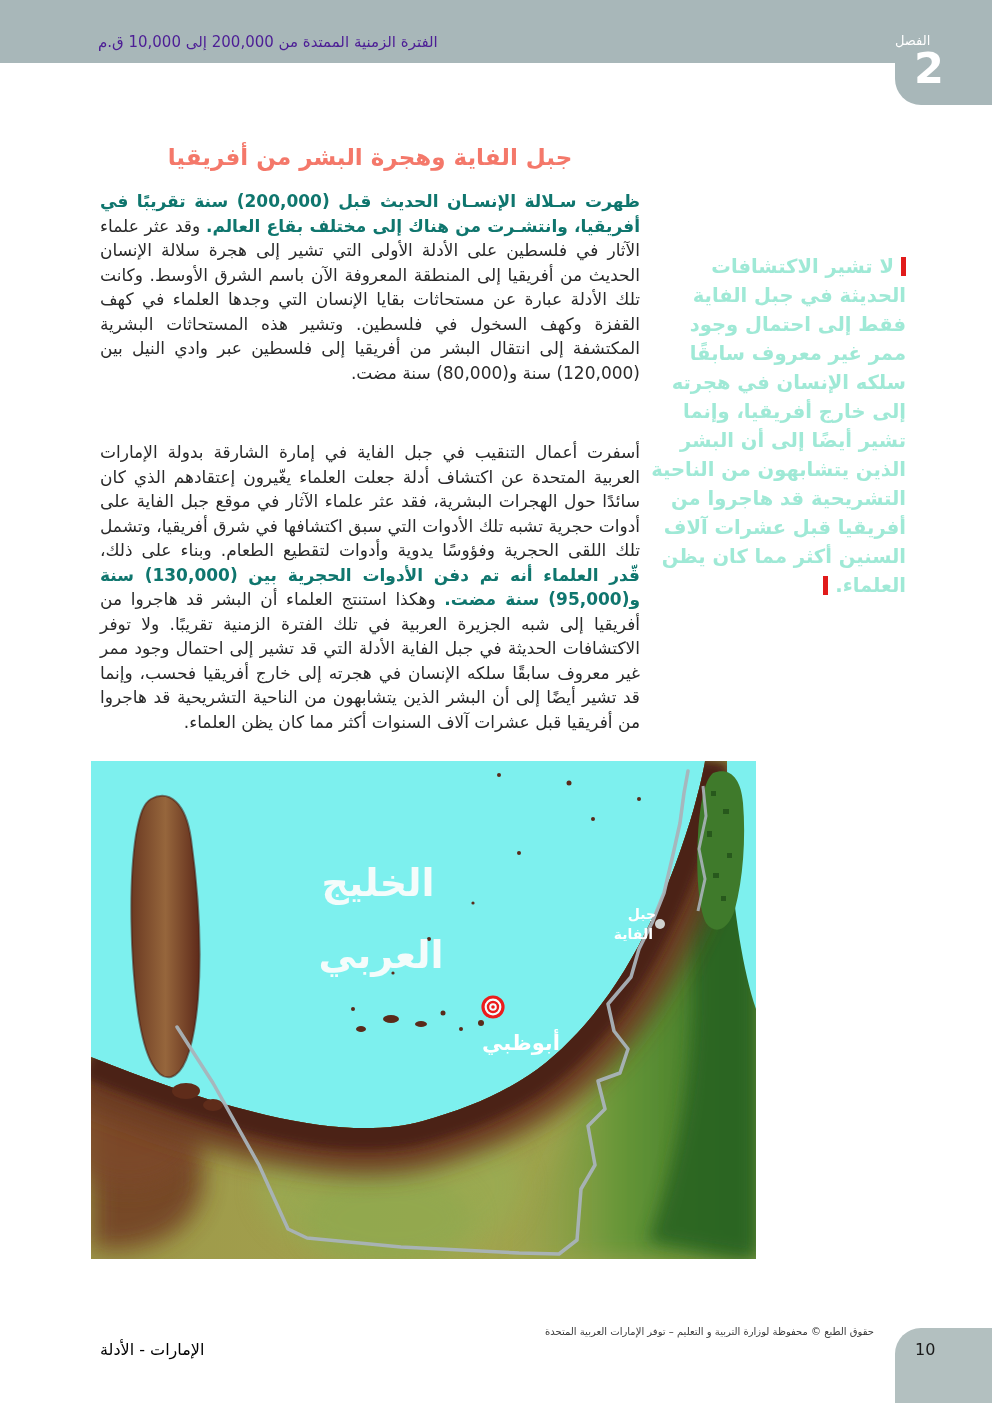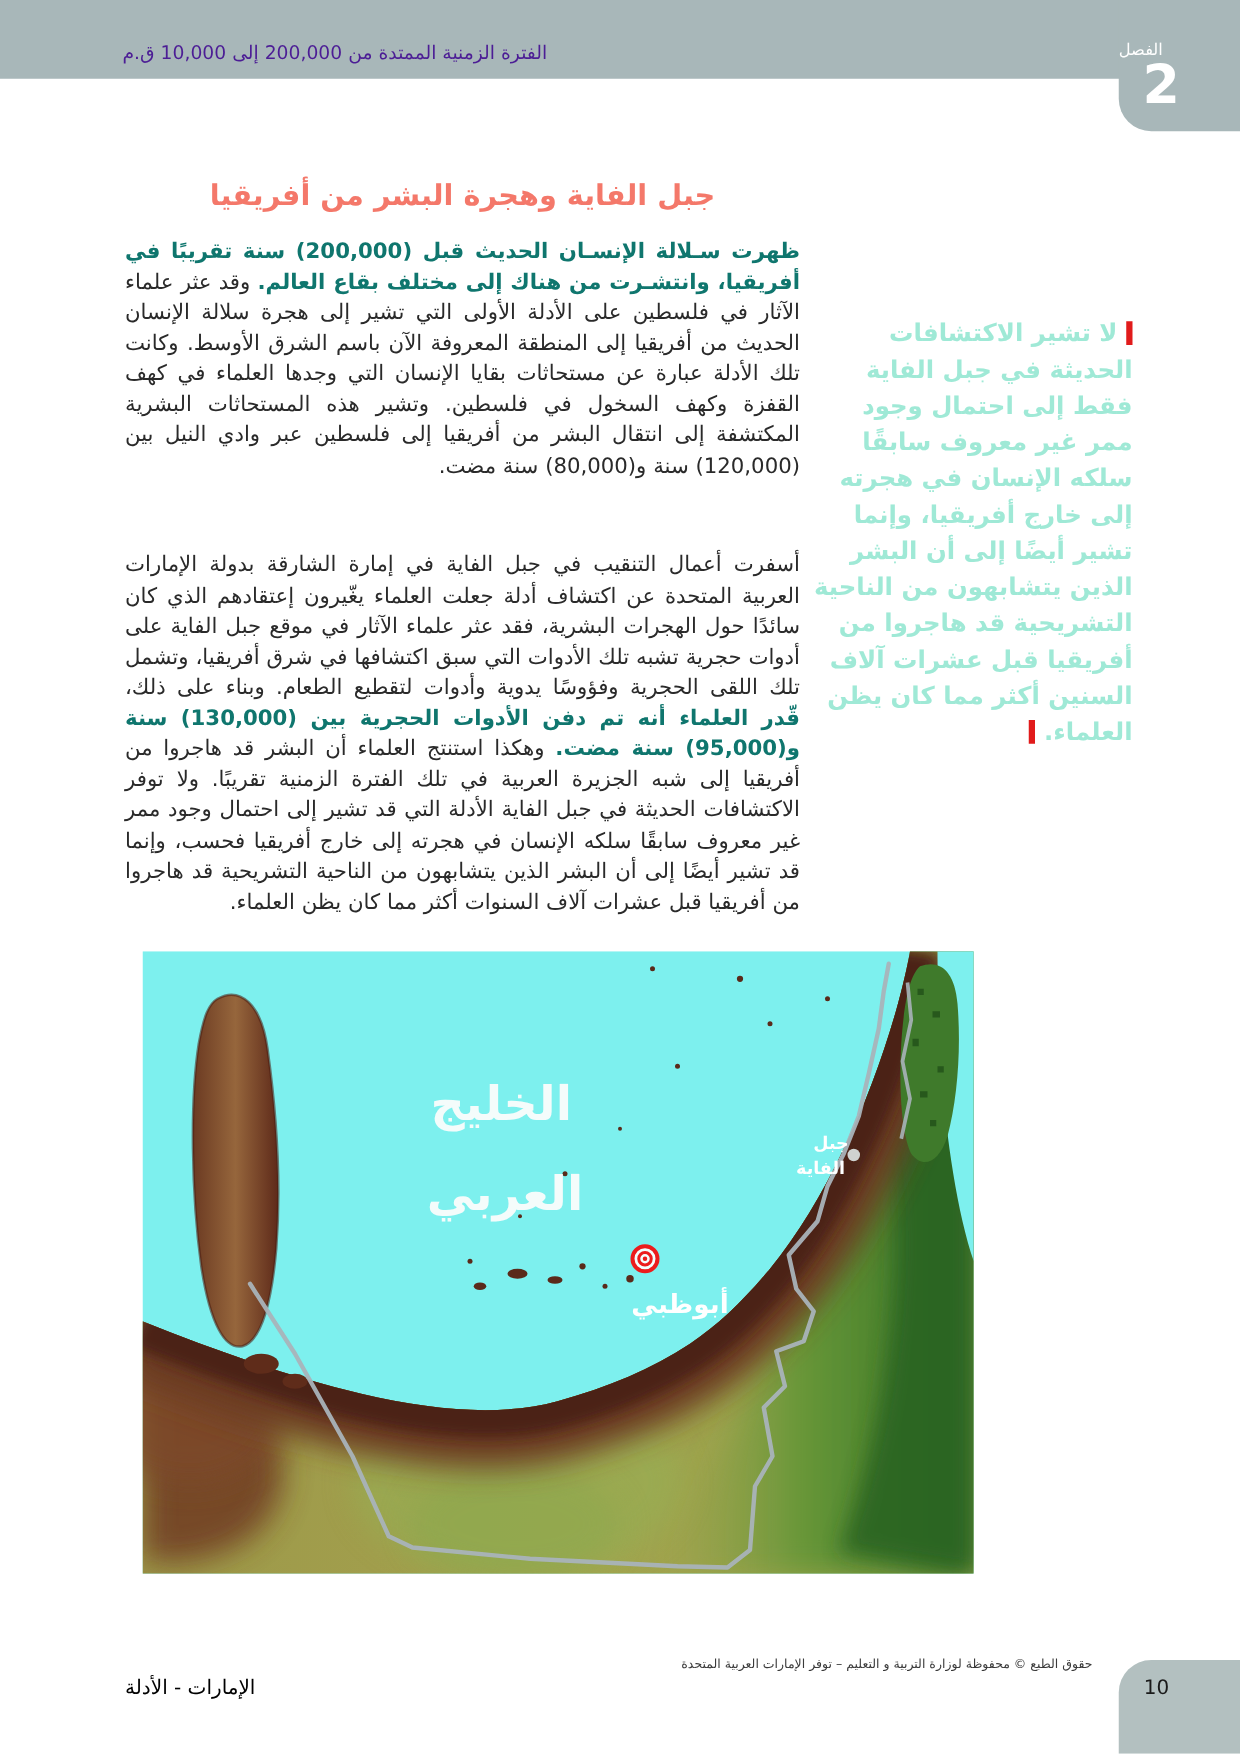--- a/index.html
+++ b/index.html
@@ -21,21 +21,21 @@
   .p1{top:189px;}
   .p2{top:400px;margin-top:40px;}
   .body-para b{color:#0f766e;}
   
   .pullquote{position:absolute;left:650px;top:252px;width:256px;direction:rtl;
     font-size:19.5px;line-height:29px;font-weight:bold;color:#9fe9d6;}
   .qbar{display:inline-block;width:5px;height:19px;background:#e11b1b;vertical-align:-3px;}
   .qbar-start{margin-left:7px;}
   .qbar-end{margin-right:7px;}
   
-  .map-wrap{position:absolute;left:114px;top:761px;width:665px;height:616px;}
+  .map-wrap{position:absolute;left:91px;top:761px;width:665px;height:616px;}
   .map-wrap svg{display:block;}
   
   .footer-title{position:absolute;left:100px;top:1340px;direction:rtl;font-size:16px;color:#000;}
   .footer-copy{position:absolute;right:118px;top:1326px;direction:rtl;font-size:10px;color:#3a3a3a;white-space:nowrap;}
   .page-tab{position:absolute;left:895px;top:1328px;width:97px;height:75px;background:#b3c0c0;border-radius:26px 0 0 0;padding-left:46px;}
   .page-number{position:absolute;left:20px;top:12px;font-size:16px;color:#1a1a1a;}
 </style>
 </head>
 <body>
 

